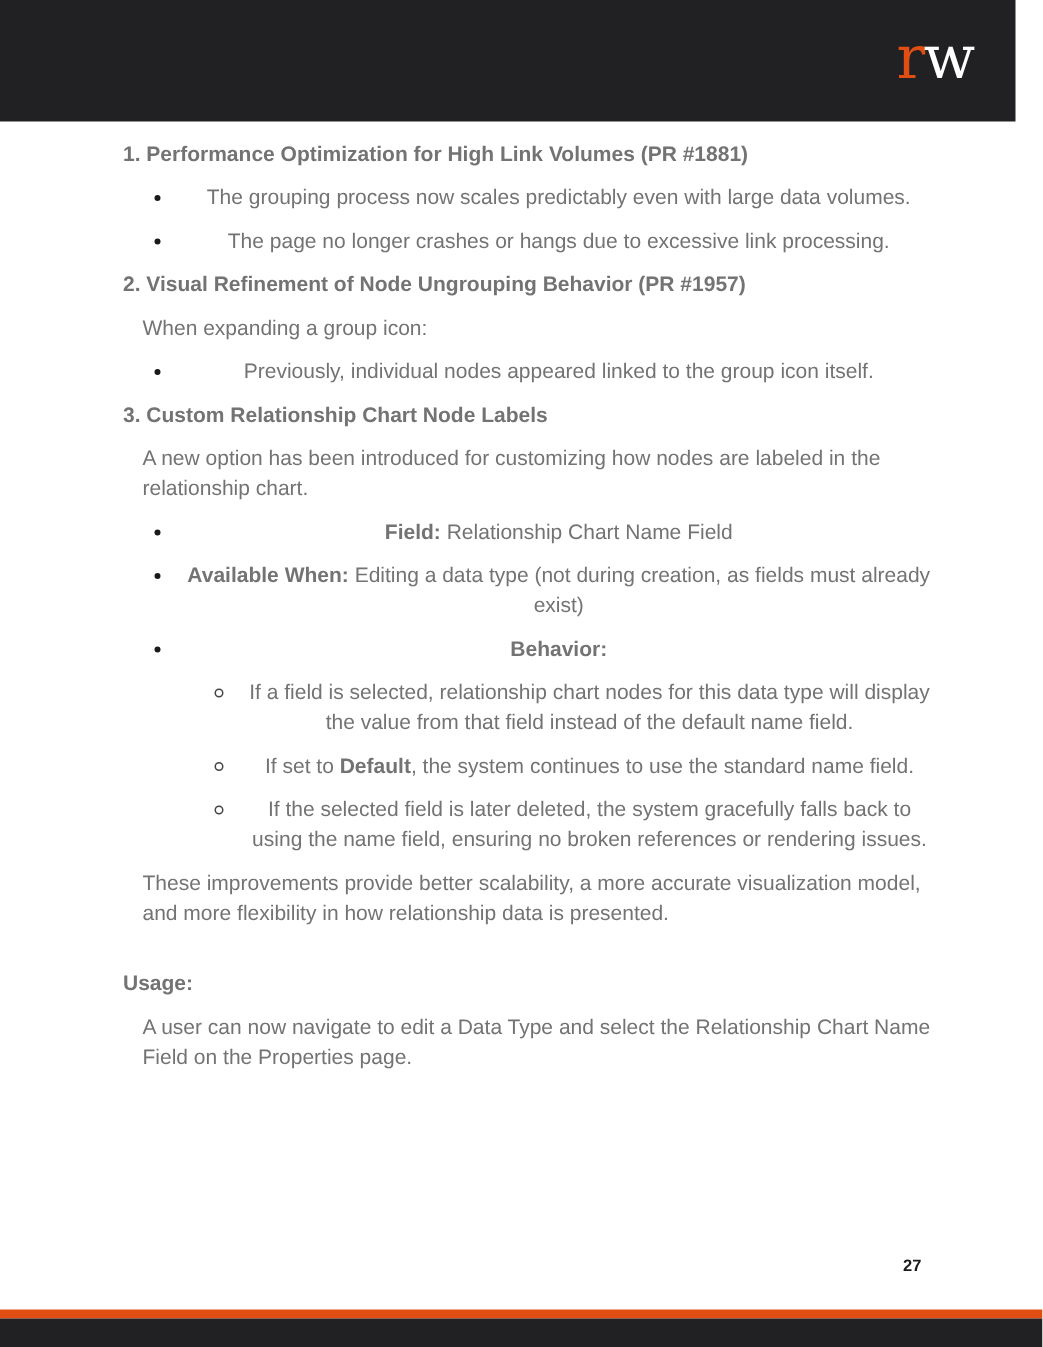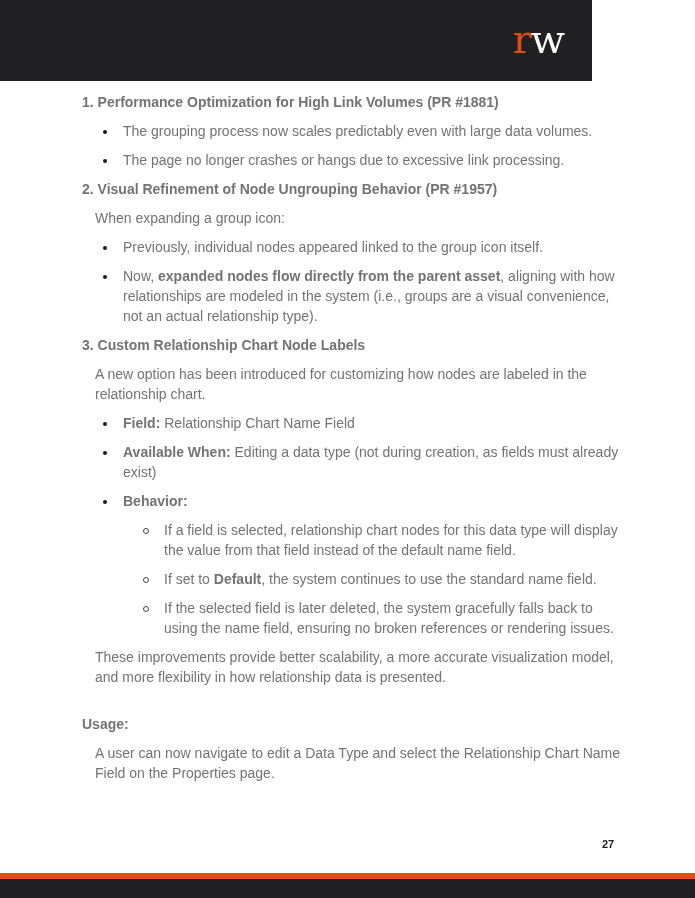--- a/index.html
+++ b/index.html
@@ -2,39 +2,39 @@
 <html><head>
   <meta charset="utf-8">
   <style>
     html, body { margin: 0; padding: 0; }
     body {
       width: 695px; height: 898px; position: relative; overflow: hidden;
       background: #ffffff; color: #1a1a1a;
       font-family: "Liberation Sans", "DejaVu Sans", sans-serif;
     }
     .top-bar {
-      position: absolute; left: 0; top: 0; width: 592px; height: 81px;
+      position: absolute; left: 0; top: 0; width: 677px; height: 81px;
       background: #212123;
       text-align: right;
     }
     .logo {
       position: absolute; right: 28px; top: 14px;
       font-family: "DejaVu Serif", "Liberation Serif", serif;
       font-size: 40px; line-height: 50px; letter-spacing: -1px;
     }
     .logo .r { color: #e04e14; }
     .logo .w { color: #ffffff; }
 
     .content {
       position: absolute; left: 82px; top: 92px; width: 540px;
       font-size: 14px; line-height: 20px; color: #737373;
     }
     .h { font-weight: bold; margin: 0 0 9px 0; }
     .p { margin: 0 0 9px 13px; }
-    ul.l1 { list-style: none; margin: 0; padding: 0; }
+    ul.l1 { list-style: none; margin: 0; padding: 0; text-align: center; }
     ul.l1 > li { position: relative; padding-left: 41px; margin: 0 0 9px 0; }
     ul.l1 > li::before {
       content: ""; position: absolute; left: 21px; top: 9px;
       width: 4px; height: 4px; border-radius: 50%; background: #1a1a1a;
     }
     ul.l2 { list-style: none; margin: 9px 0 0 0; padding: 0; }
     ul.l2 > li { position: relative; padding-left: 41px; margin: 0 0 9px 0; }
     ul.l2 > li::before {
       content: ""; position: absolute; left: 20px; top: 8px;
       width: 4px; height: 4px; border-radius: 50%;
@@ -73,21 +73,20 @@
   <div class="h">1. Performance Optimization for High Link Volumes (PR #1881)</div>
   <ul class="l1">
     <li>The grouping process now scales predictably even with large data volumes.</li>
     <li>The page no longer crashes or hangs due to excessive link processing.</li>
   </ul>
 
   <div class="h">2. Visual Refinement of Node Ungrouping Behavior (PR #1957)</div>
   <div class="p">When expanding a group icon:</div>
   <ul class="l1">
     <li>Previously, individual nodes appeared linked to the group icon itself.</li>
-    <li><span>Now, </span><b>expanded nodes flow directly from the parent asset</b><span>, aligning with how relationships are modeled in the system (i.e., groups are a visual convenience, not an actual relationship type).</span></li>
   </ul>
 
   <div class="h">3. Custom Relationship Chart Node Labels</div>
   <div class="p">A new option has been introduced for customizing how nodes are labeled in the relationship chart.</div>
   <ul class="l1">
     <li><b>Field:</b><span> Relationship Chart Name Field</span></li>
     <li><b>Available When:</b><span> Editing a data type (not during creation, as fields must already exist)</span></li>
     <li><b>Behavior:</b>
       <ul class="l2">
         <li>If a field is selected, relationship chart nodes for this data type will display the value from that field instead of the default name field.</li>

